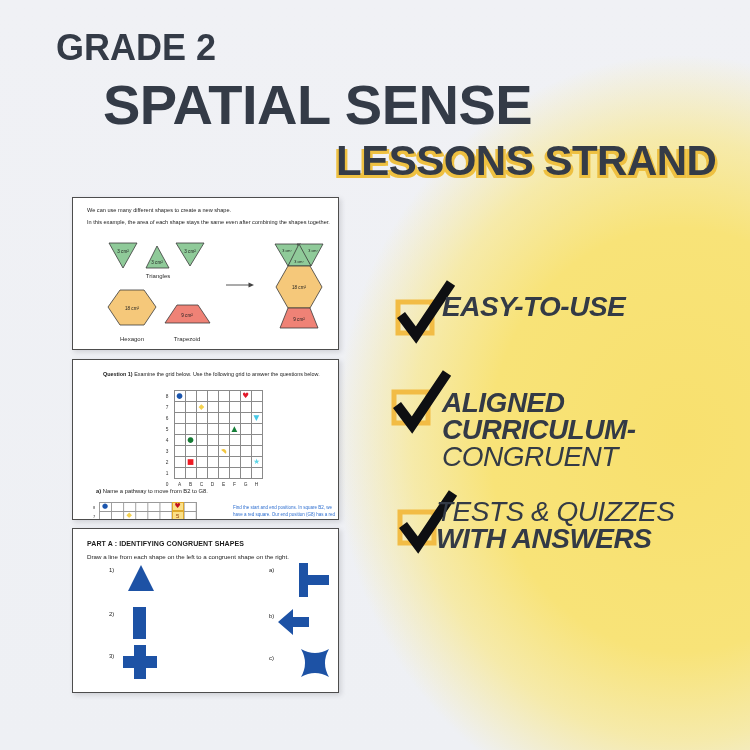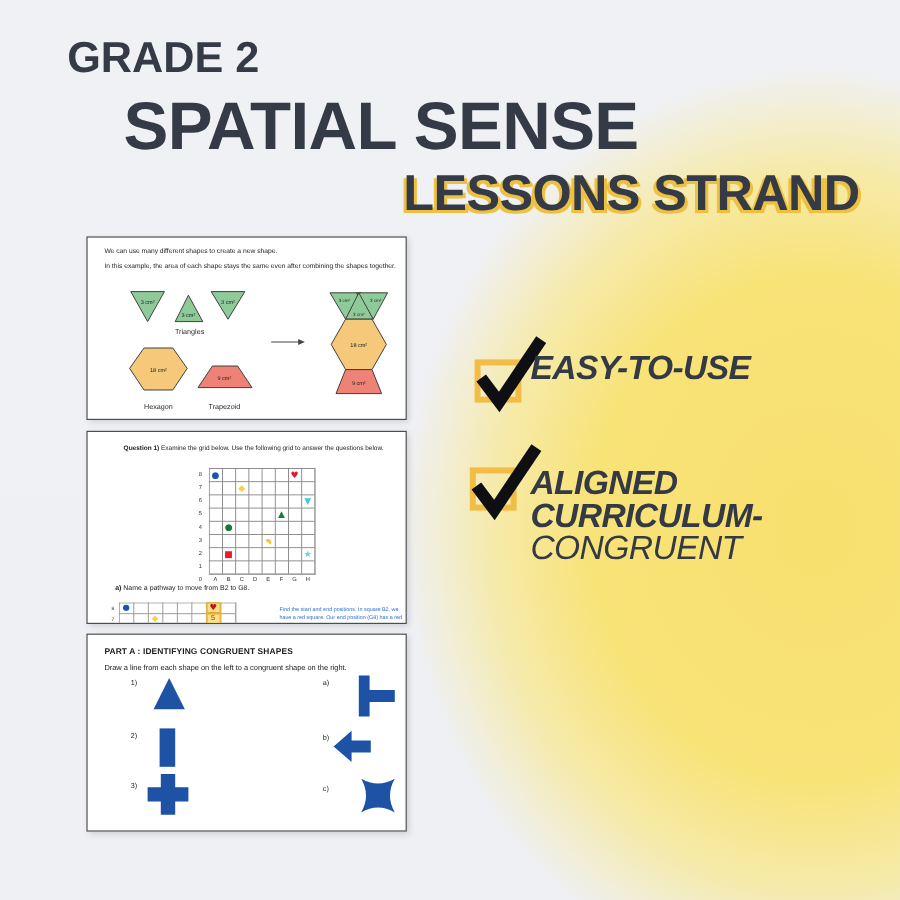--- a/index.html
+++ b/index.html
@@ -194,14 +194,24 @@
       <rect x="8" y="26" width="34" height="31" fill="none" stroke="#f2bc45" stroke-width="5"></rect>
       <path d="M11,39 L26,59 L61,7" fill="none" stroke="#0e0f12" stroke-width="10"></path>
     </svg>
     <div class="check-text" style="left:56px;top:23px;">
       <div class="ln-bold">ALIGNED</div>
       <div class="ln-bold">CURRICULUM-</div>
       <div>CONGRUENT</div>
     </div>
   </div>
 
+  <div class="check-item" style="left:392px;top:486px;width:338px;height:85px;">
+    <svg class="check-svg" width="70" height="70" viewBox="0 0 70 70">
+      <rect x="8" y="26" width="34" height="31" fill="none" stroke="#f2bc45" stroke-width="5"></rect>
+      <path d="M11,39 L26,59 L61,7" fill="none" stroke="#0e0f12" stroke-width="10"></path>
+    </svg>
+    <div class="check-text" style="left:44px;top:12px;">
+      <div>TESTS &amp; QUIZZES</div>
+      <div class="ln-bold">WITH ANSWERS</div>
+    </div>
+  </div>
 
 </div>
 
 </body></html>

